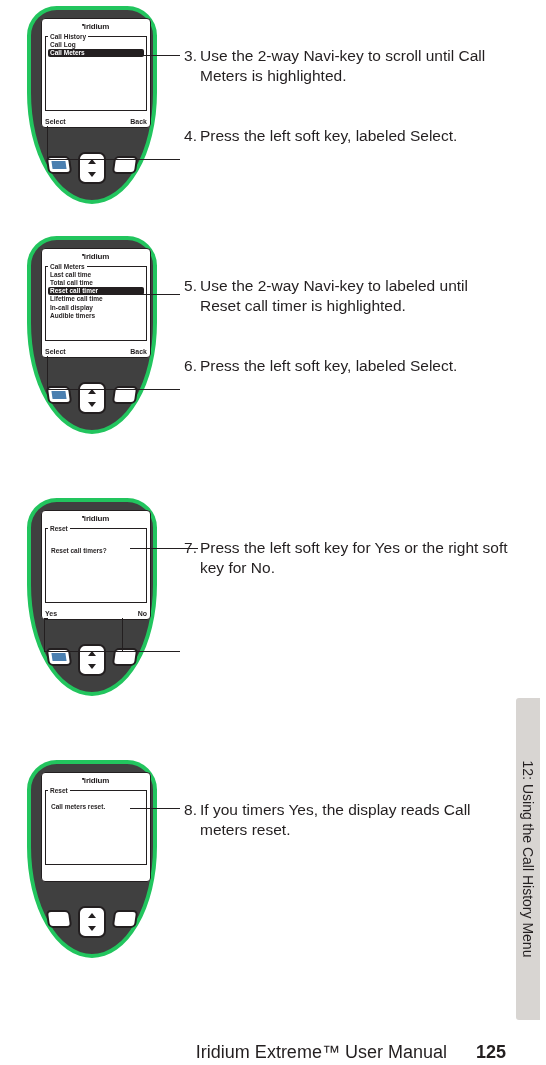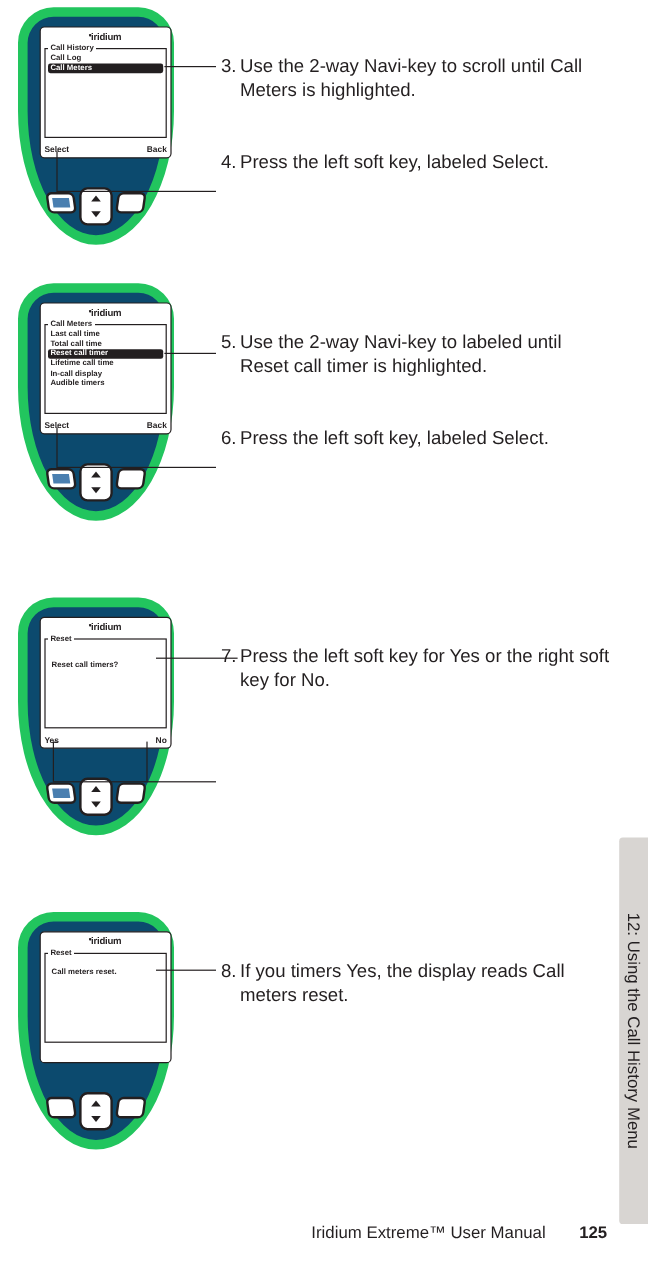--- a/index.html
+++ b/index.html
@@ -25,27 +25,27 @@
   
   .handset {
     position: relative;
     width: 145px;
     height: 200px;
     margin-left: 15px;
     flex: 0 0 auto;
   }
   .body {
     position: absolute;
-    left: 0;
+    left: 12px;
     top: 0;
     width: 130px;
     height: 198px;
-    border: 8px solid #22c55e;
+    border: 4px solid #22c55e;
     border-radius: 32px 32px 70px 70px / 32px 32px 120px 120px;
-    background: #0c4a6e;
+    background: #404040;
   }
   .screen {
     position: absolute;
     left: 10px;
     top: 8px;
     width: 110px;
     height: 110px;
     border: 1.5px solid #231f20;
     border-radius: 4px;
     background: #fff;
@@ -159,23 +159,23 @@
     left: 50%; top: 50%;
     transform: translate(-50%,-50%) rotate(90deg);
     transform-origin: center;
     white-space: nowrap;
     font-size: 14px;
     color: #231f20;
   }
 
   .footer {
     position: absolute;
-    bottom: 30px;
+    bottom: 2px;
     right: 40px;
-    font-size: 14px;
+    font-size: 18px;
   }
   .footer .pg { font-weight:700; margin-left:24px; }
 
   .msg { font-size:6.5px; font-weight:700; padding:14px 3px 0 3px; }
 </style>
 </head>
 <body>
 
 <div class="row" style="top:6px;">
   <div class="handset">

